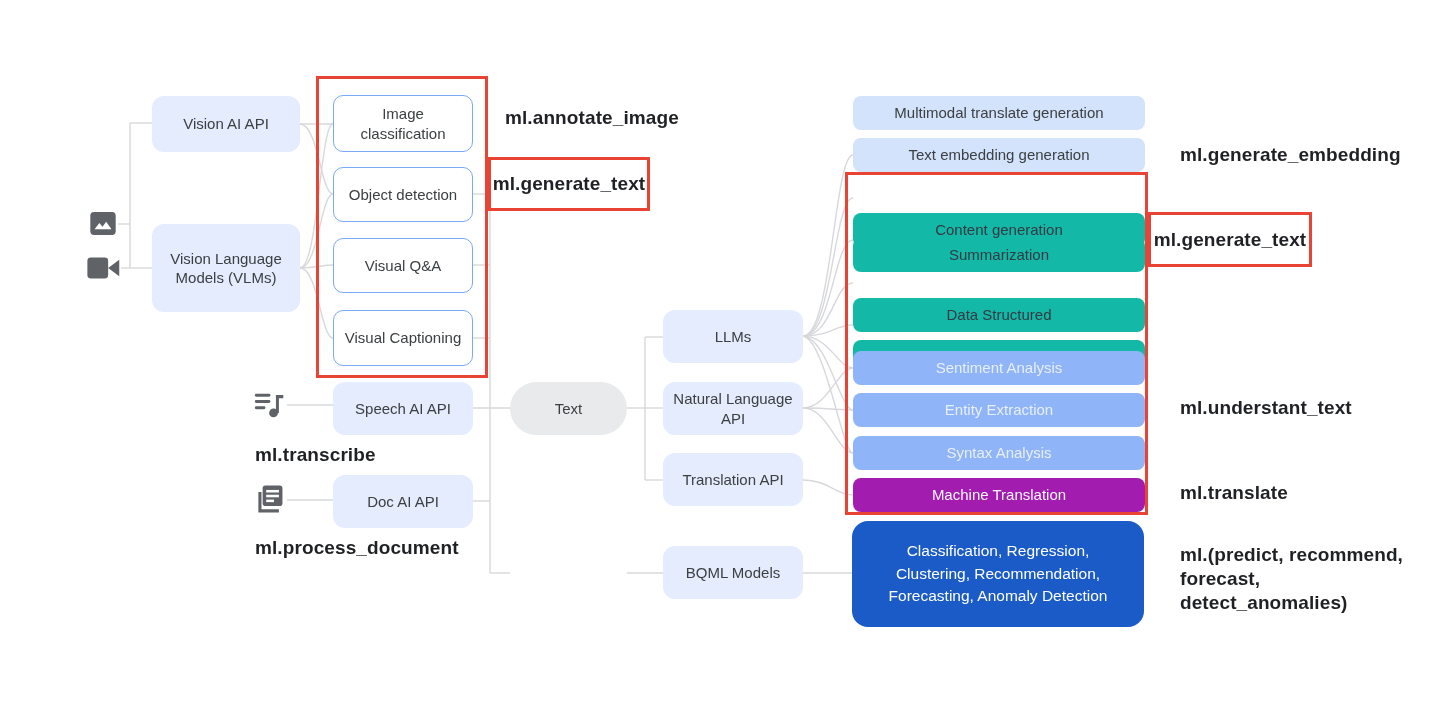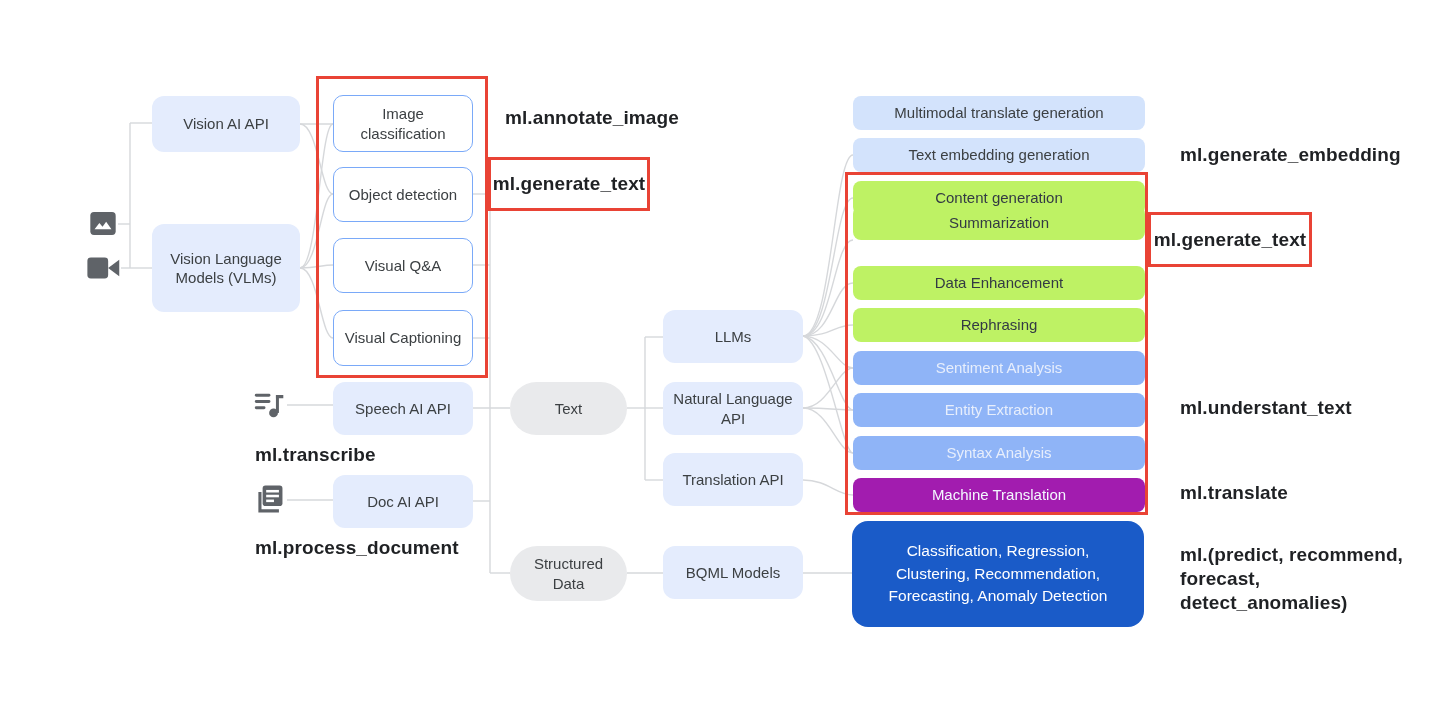--- a/index.html
+++ b/index.html
@@ -11,21 +11,21 @@
   svg.wires{position:absolute;left:0;top:0;z-index:0;}
   .node{
     position:absolute;z-index:1;display:flex;align-items:center;justify-content:center;
     text-align:center;font-size:15px;line-height:1.28;color:#3c4043;padding:4px 10px;
   }
   .blue-soft{background:#e4ecfd;border-radius:12px;}
   .outlined{background:#ffffff;border:1.5px solid #7aa9f8;border-radius:10px;}
   .oval{background:#e9eaec;border-radius:28px;}
   .cap{left:853px;width:292px;height:34px;border-radius:8px;padding:2px 8px;}
   .cap-pale{background:#d3e3fc;color:#3c4043;}
-  .cap-medium{background:#bef264;color:#333a44;}
+  .cap-medium{background:#14b8a6;color:#333a44;margin-top:32px;}
   .cap-medium-light{background:#8fb4f7;color:#e7eefc;}
   .cap-bright{background:#a21caf;color:#f4f8ff;}
   .dark-box{
     background:#1a5bc8;color:#ffffff;border-radius:16px;font-size:15.5px;line-height:1.45;
     padding:10px 20px;
   }
   .ml-label{
     position:absolute;z-index:3;font-weight:bold;color:#1f2124;font-size:19px;
     letter-spacing:0.1px;line-height:1.25;white-space:nowrap;
   }
@@ -158,23 +158,20 @@
   <div class="node blue-soft" style="left:333px;top:382px;width:140px;height:53px;">
     <span>Speech AI API</span>
   </div>
   <div class="node blue-soft" style="left:333px;top:475px;width:140px;height:53px;">
     <span>Doc AI API</span>
   </div>
 
   <div class="node oval" style="left:510px;top:382px;width:117px;height:53px;">
     <span>Text</span>
   </div>
-  <div class="node oval" style="left:510px;top:546px;width:117px;height:55px;">
-    <span>Structured Data</span>
-  </div>
 
   <div class="node blue-soft" style="left:663px;top:310px;width:140px;height:53px;">
     <span>LLMs</span>
   </div>
   <div class="node blue-soft" style="left:663px;top:382px;width:140px;height:53px;">
     <span>Natural Language API</span>
   </div>
   <div class="node blue-soft" style="left:663px;top:453px;width:140px;height:53px;">
     <span>Translation API</span>
   </div>
@@ -188,21 +185,21 @@
   <div class="node cap cap-pale" style="top:138px;">
     <span>Text embedding generation</span>
   </div>
   <div class="node cap cap-medium" style="top:181px;">
     <span>Content generation</span>
   </div>
   <div class="node cap cap-medium" style="top:206px;">
     <span>Summarization</span>
   </div>
   <div class="node cap cap-medium" style="top:266px;">
-    <span>Data Enhancement</span>
+    <span>Data Structured</span>
   </div>
   <div class="node cap cap-medium" style="top:308px;">
     <span>Rephrasing</span>
   </div>
   <div class="node cap cap-medium-light" style="top:351px;">
     <span>Sentiment Analysis</span>
   </div>
   <div class="node cap cap-medium-light" style="top:393px;">
     <span>Entity Extraction</span>
   </div>

